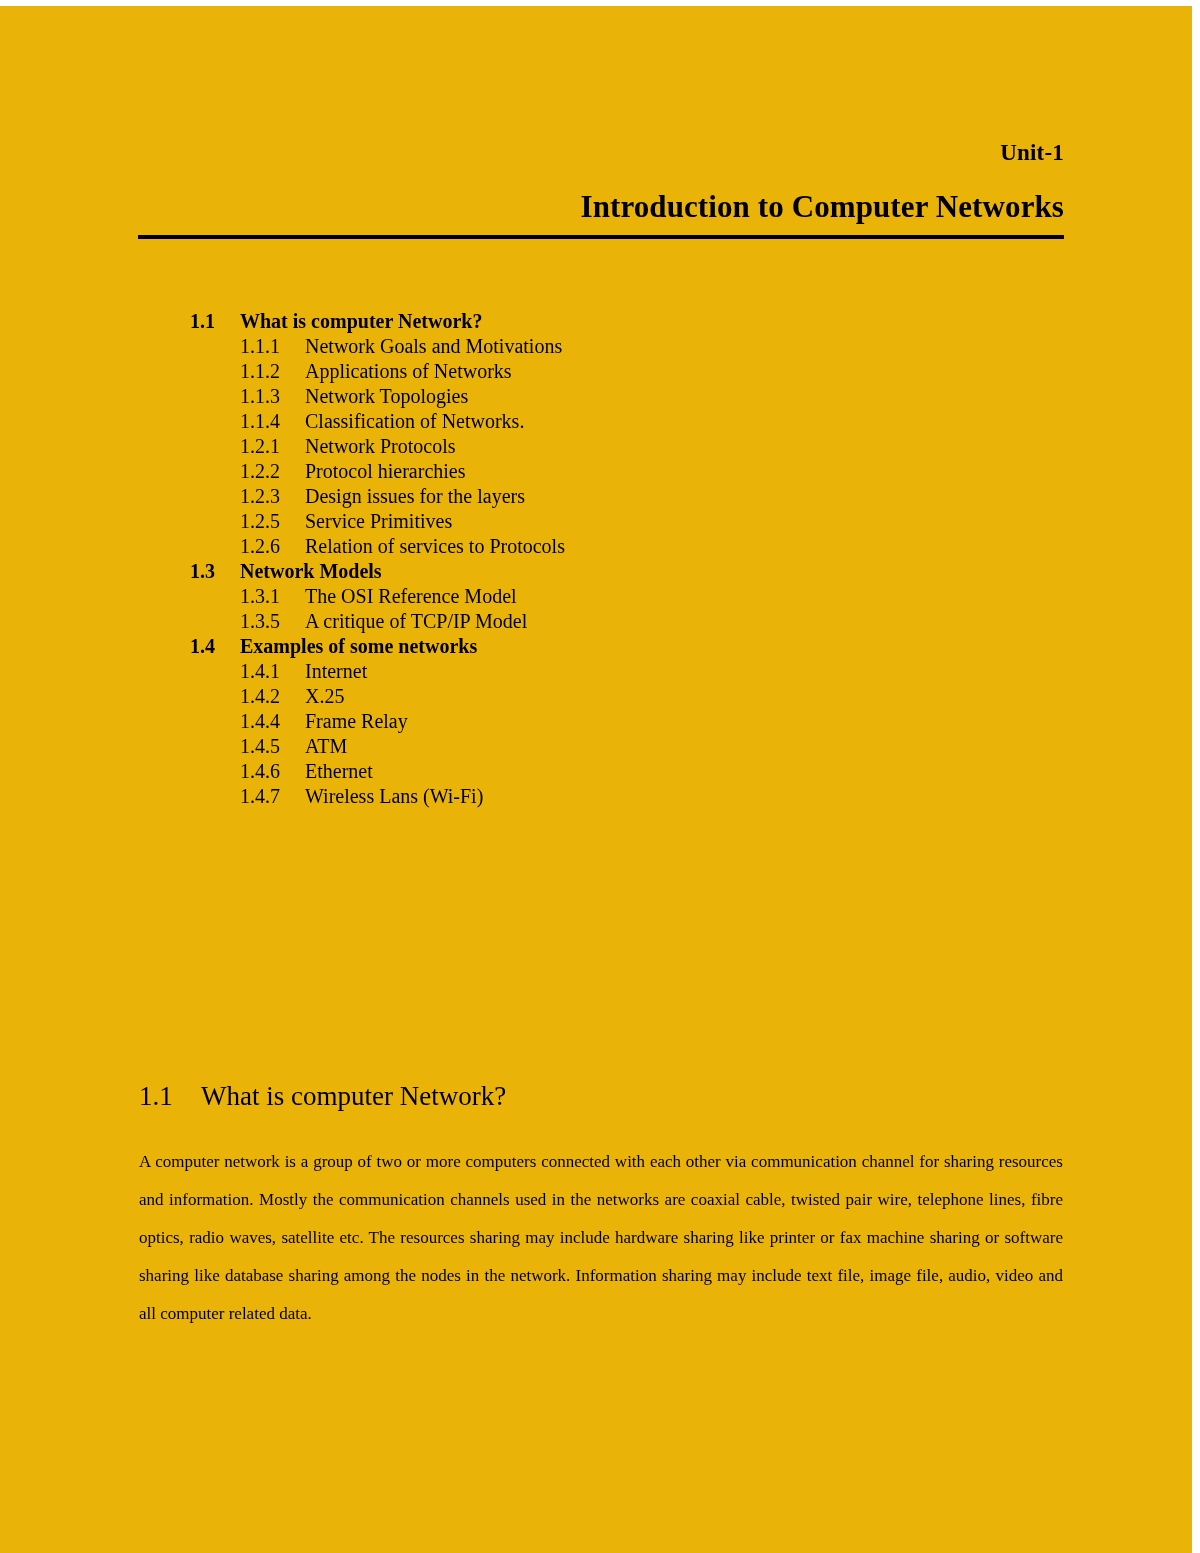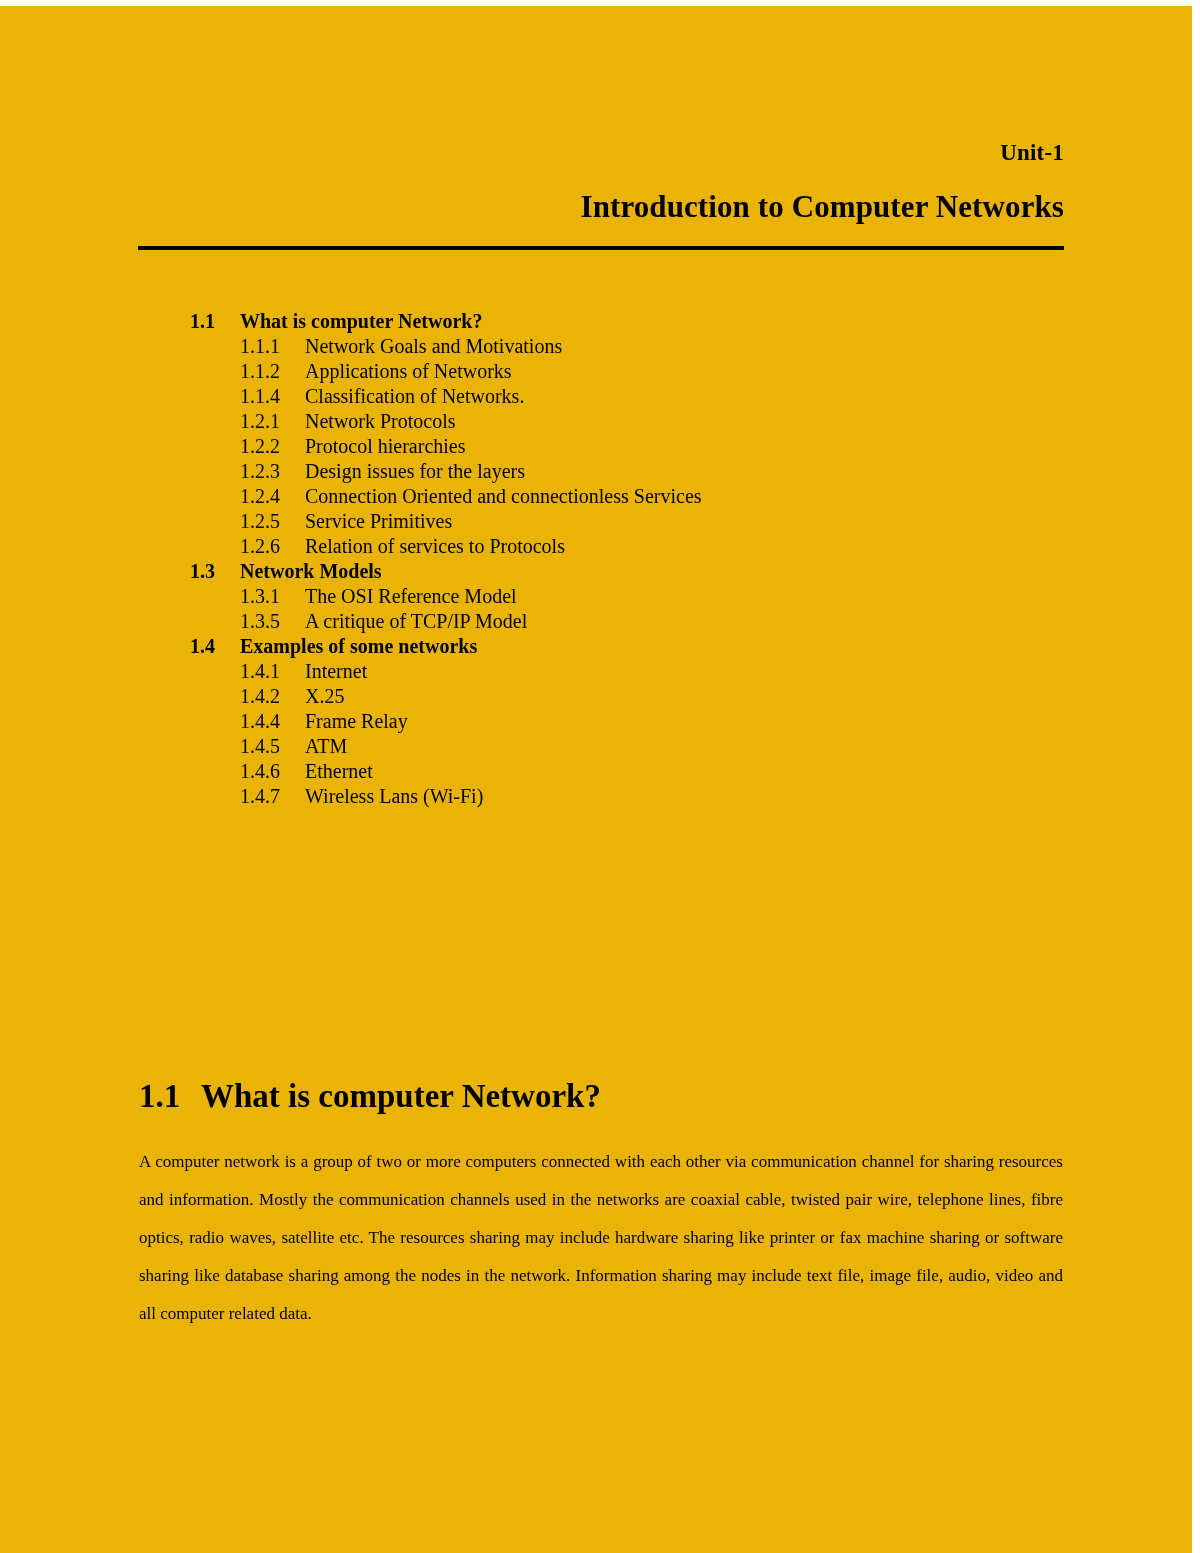--- a/index.html
+++ b/index.html
@@ -36,21 +36,21 @@
   }
   .unit-label {
     text-align: right;
     font-weight: bold;
     font-size: 23px;
     line-height: 30px;
     letter-spacing: 0.2px;
   }
   .doc-title-wrap {
     margin-top: 20px;
-    padding-bottom: 20px;
+    padding-bottom: 9px;
     border-bottom: 4px solid #000000;
   }
   .doc-title {
     text-align: right;
     font-weight: bold;
     font-size: 31px;
     line-height: 38px;
     letter-spacing: 0.1px;
   }
 
@@ -93,22 +93,22 @@
   }
 
   
   .body-section {
     position: absolute;
     left: 139px;
     top: 1073px;
     width: 924px;
   }
   .body-heading {
-    font-size: 33px;
-    font-weight: bold;
+    font-size: 27px;
+    font-weight: normal;
     line-height: 34px;
     white-space: pre;
   }
   .body-heading .num {
     display: inline-block;
     min-width: 62px;
   }
   .body-para {
     margin-top: 30px;
     font-size: 17px;
@@ -127,25 +127,25 @@
     <div class="unit-label">Unit-1</div>
     <div class="doc-title-wrap">
       <div class="doc-title">Introduction to Computer Networks</div>
     </div>
   </div>
 
   <div class="toc" id="toc-root">
       <div class="toc-l1"><span class="num">1.1</span><span class="label">What is computer Network?</span></div>
       <div class="toc-l2"><span class="num">1.1.1</span><span class="label">Network Goals and Motivations</span></div>
       <div class="toc-l2"><span class="num">1.1.2</span><span class="label">Applications of Networks</span></div>
+      <div class="toc-l2"><span class="num">1.1.3</span><span class="label">Network Topologies</span></div>
       <div class="toc-l2"><span class="num">1.1.4</span><span class="label">Classification of Networks.</span></div>
       <div class="toc-l2"><span class="num">1.2.1</span><span class="label">Network Protocols</span></div>
       <div class="toc-l2"><span class="num">1.2.2</span><span class="label">Protocol hierarchies</span></div>
       <div class="toc-l2"><span class="num">1.2.3</span><span class="label">Design issues for the layers</span></div>
-      <div class="toc-l2"><span class="num">1.2.4</span><span class="label">Connection Oriented and connectionless Services</span></div>
       <div class="toc-l2"><span class="num">1.2.5</span><span class="label">Service Primitives</span></div>
       <div class="toc-l2"><span class="num">1.2.6</span><span class="label">Relation of services to Protocols</span></div>
       <div class="toc-l1"><span class="num">1.3</span><span class="label">Network Models</span></div>
       <div class="toc-l2"><span class="num">1.3.1</span><span class="label">The OSI Reference Model</span></div>
       <div class="toc-l2"><span class="num">1.3.5</span><span class="label">A critique of TCP/IP Model</span></div>
       <div class="toc-l1"><span class="num">1.4</span><span class="label">Examples of some networks</span></div>
       <div class="toc-l2"><span class="num">1.4.1</span><span class="label">Internet</span></div>
       <div class="toc-l2"><span class="num">1.4.2</span><span class="label">X.25</span></div>
       <div class="toc-l2"><span class="num">1.4.4</span><span class="label">Frame Relay</span></div>
       <div class="toc-l2"><span class="num">1.4.5</span><span class="label">ATM</span></div>

